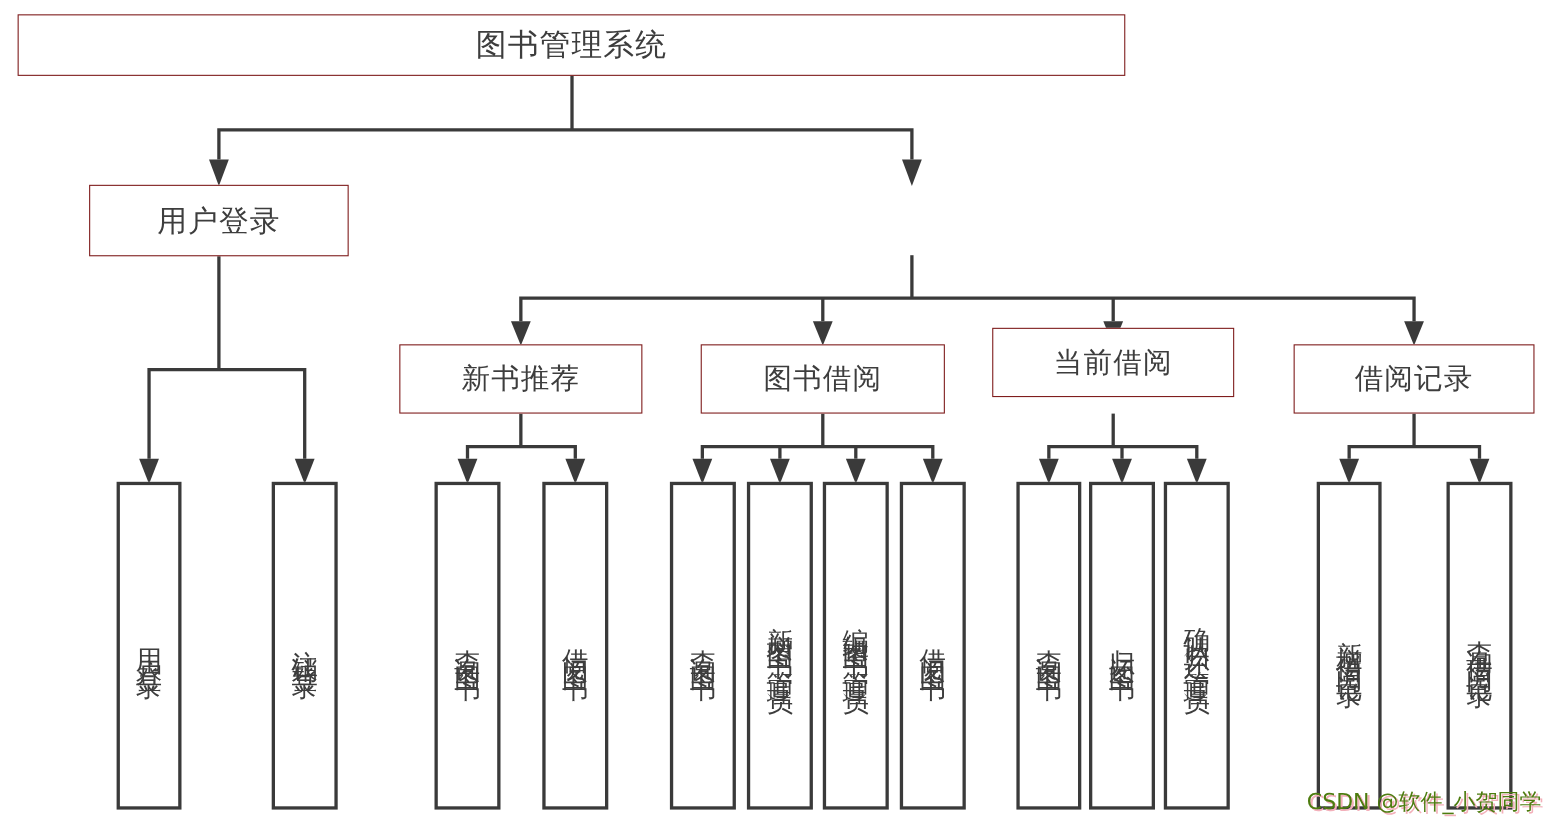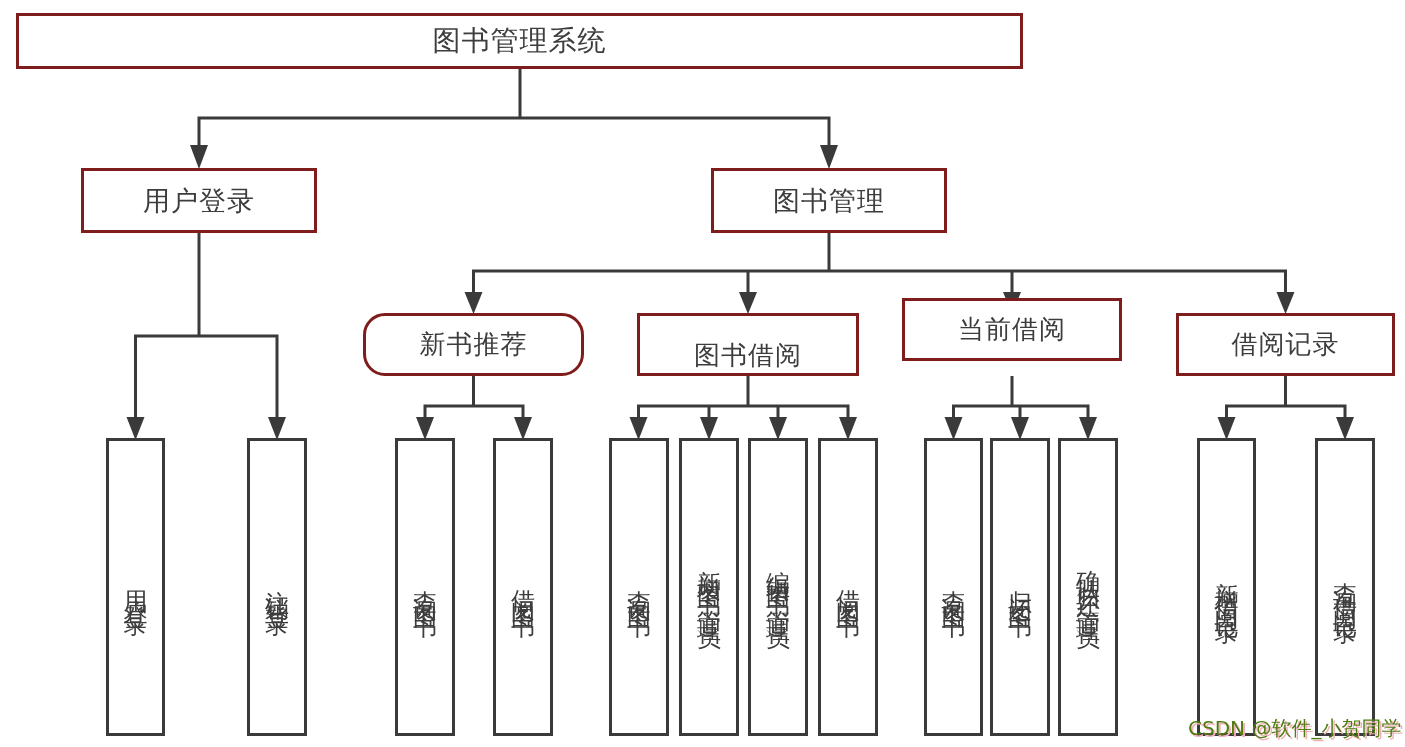--- a/index.html
+++ b/index.html
@@ -12,33 +12,33 @@
     font-family: "DejaVu Sans", "Liberation Sans", sans-serif;
   }
   .connectors {
     position: absolute;
     left: 0; top: 0;
     width: 1405px; height: 747px;
   }
   .hbox {
     position: absolute;
     box-sizing: border-box;
-    border: 3px solid #7f1d1d;
+    border: 1px solid #7f1d1d;
     background: #ffffff;
     display: flex;
     align-items: center;
     justify-content: center;
     color: #3d3d3d;
   }
   .hbox span { white-space: nowrap; letter-spacing: 1px; }
   .root-box   { left: 16px;   top: 13px;  width: 1007px; height: 56px; font-size: 28px; }
   .b-userlogin{ left: 81px;   top: 168px; width: 236px;  height: 65px; font-size: 27px; }
   .b-bookmgmt { left: 711px;  top: 168px; width: 236px;  height: 65px; font-size: 27px; }
-  .b-newbook  { left: 363px;  top: 313px; width: 221px;  height: 63px; font-size: 26px; border-radius: 22px; }
-  .b-borrow   { left: 637px;  top: 313px; width: 222px;  height: 63px; font-size: 26px; align-items: flex-end; }
+  .b-newbook  { left: 363px;  top: 313px; width: 221px;  height: 63px; font-size: 26px; }
+  .b-borrow   { left: 637px;  top: 313px; width: 222px;  height: 63px; font-size: 26px; }
   .b-current  { left: 902px;  top: 298px; width: 220px;  height: 63px; font-size: 26px; }
   .b-records  { left: 1176px; top: 313px; width: 219px;  height: 63px; font-size: 26px; }
   .vbox {
     position: absolute;
     top: 438px;
     height: 298px;
     box-sizing: border-box;
     border: 3px solid #3a3a3a;
     background: #ffffff;
     display: flex;
@@ -137,23 +137,20 @@
     </g>
   </svg>
 
   <div class="hbox root-box">
     <span>图书管理系统</span>
   </div>
 
   <div class="hbox b-userlogin">
     <span>用户登录</span>
   </div>
-  <div class="hbox b-bookmgmt">
-    <span>图书管理</span>
-  </div>
 
   <div class="hbox b-newbook">
     <span>新书推荐</span>
   </div>
   <div class="hbox b-borrow">
     <span>图书借阅</span>
   </div>
   <div class="hbox b-current">
     <span>当前借阅</span>
   </div>

